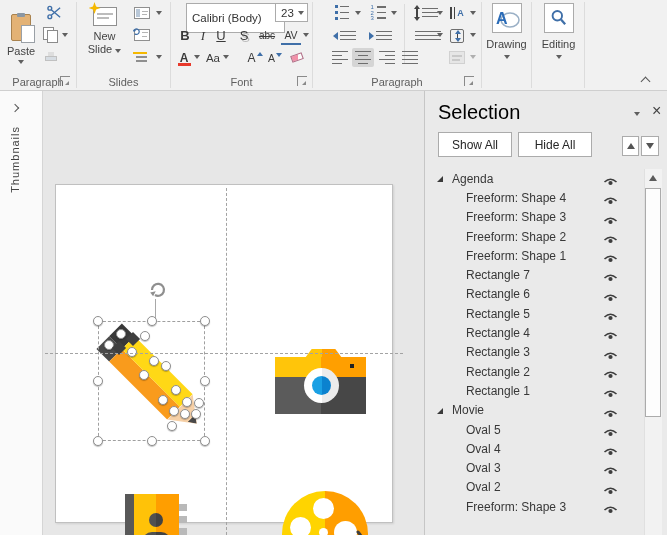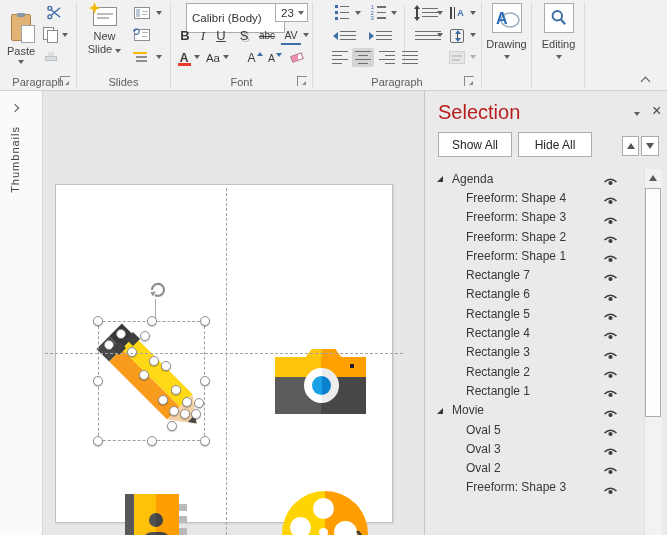--- a/index.html
+++ b/index.html
@@ -150,21 +150,21 @@
     border-radius:10px 10px 0 0; background:linear-gradient(90deg,#515151 49%,#424242 49%); }
 
   
   .reel { position:absolute; left:226px; top:306px; width:86px; height:86px; border-radius:50%;
     background:linear-gradient(90deg,#FFD400 50%,#FF9E00 50%); }
   .hole { position:absolute; background:#fff; border-radius:50%; }
 
   
   #selpane { position:absolute; left:424px; top:91px; width:243px; height:444px;
     background:#eaeaea; border-left:1px solid #c6c6c6; }
-  #selpane .title { position:absolute; left:13px; top:10px; font-size:20px; color:#b91c1c; }
+  #selpane .title { position:absolute; left:13px; top:10px; font-size:20px; color:#000000; }
   .panebtn { position:absolute; background:#fff; border:1px solid #ababab; font-size:12px;
     color:#262626; display:flex; align-items:center; justify-content:center; }
   .arrbtn { position:absolute; width:17px; height:20px; background:#fff; border:1px solid #ababab;
     display:flex; align-items:center; justify-content:center; }
   .tri-up-s { width:0;height:0;border-left:4px solid transparent;border-right:4px solid transparent;
     border-bottom:6px solid #555; }
   .tri-dn-s { width:0;height:0;border-left:4px solid transparent;border-right:4px solid transparent;
     border-top:6px solid #555; }
   #sellist { position:absolute; left:0; top:78px; right:0; bottom:0; overflow:hidden; }
   .sel-row { position:relative; height:19.3px; display:flex; align-items:center; }
@@ -675,20 +675,27 @@
             </svg></span>
         </div>
         <div class="sel-row child">
           <span class="rlabel">Oval 5</span>
           <span class="eye"><svg width="15" height="11" viewBox="0 0 15 11">
               <path d="M1.5 6 Q7.5 0.5 13.5 6" stroke="#3d3d3d" stroke-width="1.6" fill="none"></path>
               <circle cx="7.5" cy="7" r="2.1" fill="#3d3d3d"></circle>
             </svg></span>
         </div>
         <div class="sel-row child">
+          <span class="rlabel">Oval 4</span>
+          <span class="eye"><svg width="15" height="11" viewBox="0 0 15 11">
+              <path d="M1.5 6 Q7.5 0.5 13.5 6" stroke="#3d3d3d" stroke-width="1.6" fill="none"></path>
+              <circle cx="7.5" cy="7" r="2.1" fill="#3d3d3d"></circle>
+            </svg></span>
+        </div>
+        <div class="sel-row child">
           <span class="rlabel">Oval 3</span>
           <span class="eye"><svg width="15" height="11" viewBox="0 0 15 11">
               <path d="M1.5 6 Q7.5 0.5 13.5 6" stroke="#3d3d3d" stroke-width="1.6" fill="none"></path>
               <circle cx="7.5" cy="7" r="2.1" fill="#3d3d3d"></circle>
             </svg></span>
         </div>
         <div class="sel-row child">
           <span class="rlabel">Oval 2</span>
           <span class="eye"><svg width="15" height="11" viewBox="0 0 15 11">
               <path d="M1.5 6 Q7.5 0.5 13.5 6" stroke="#3d3d3d" stroke-width="1.6" fill="none"></path>

